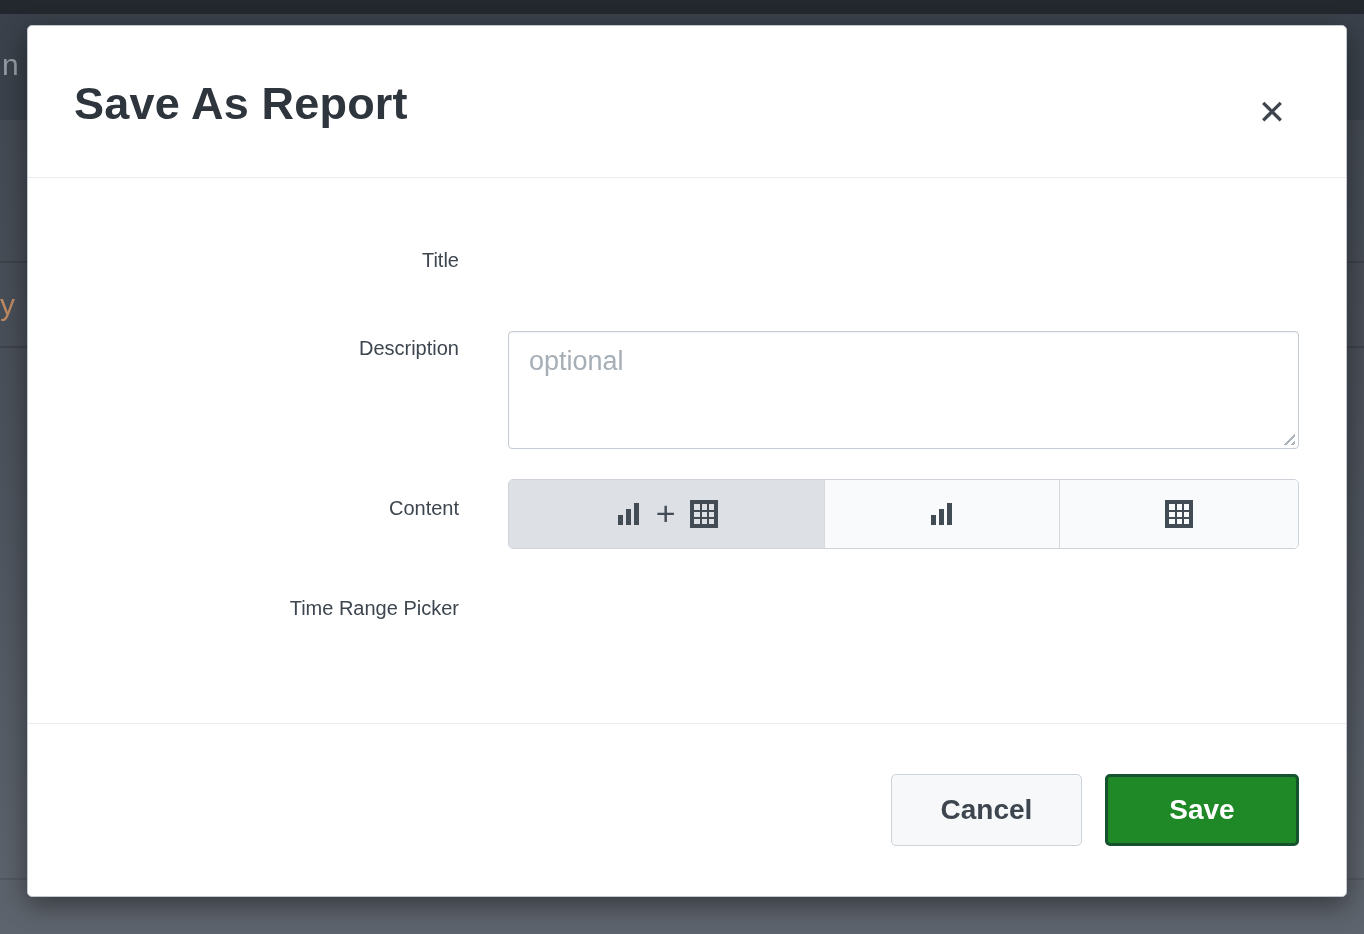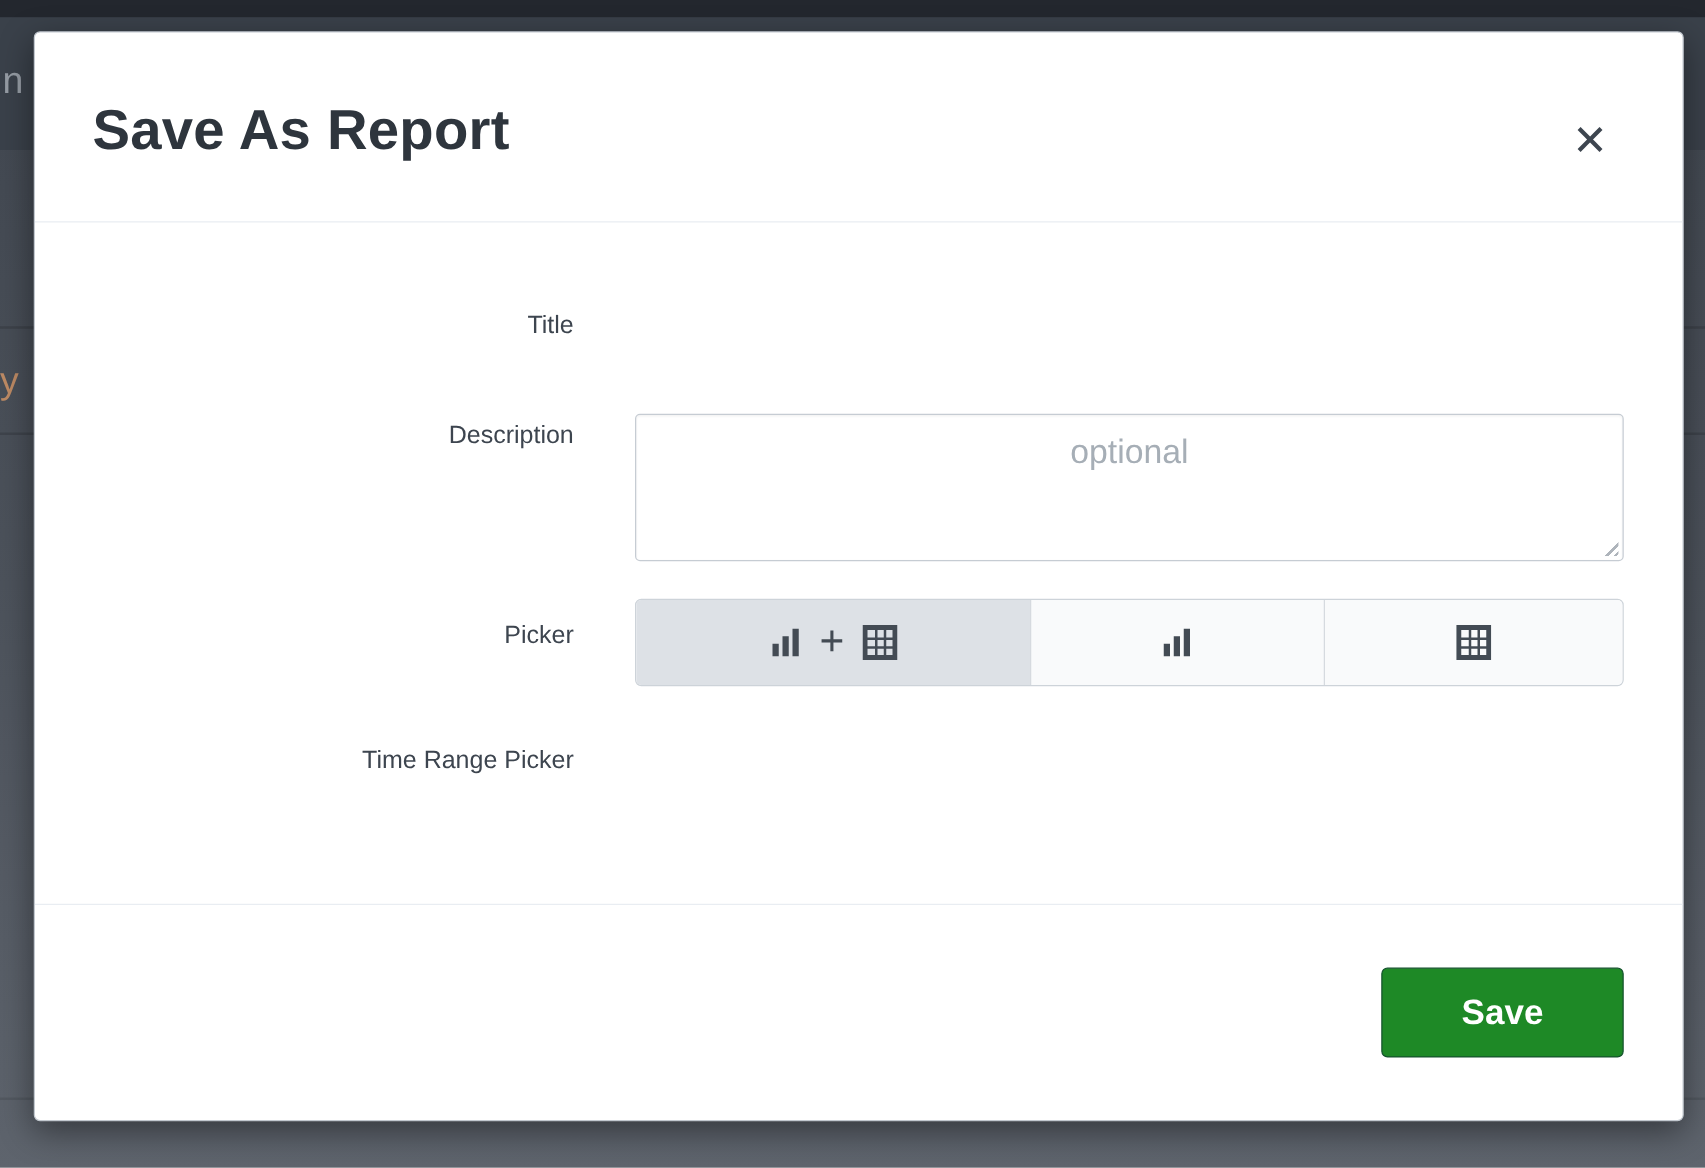--- a/index.html
+++ b/index.html
@@ -92,21 +92,21 @@
     width: 791px; height: 118px;
   }
   .desc-textarea {
     width: 100%; height: 100%;
     border: 1px solid #c6ccd3; border-radius: 4px;
     box-shadow: inset 0 1px 2px rgba(0,0,0,0.06);
     padding: 14px 20px;
     font-family: "Liberation Sans", sans-serif;
     font-size: 27px; color: #3d454f;
     background: #ffffff;
-    resize: none; outline: none; text-align: center;
+    resize: none; outline: none;
   }
   .desc-textarea::placeholder { color: #a6aeb6; }
   .resize-grip {
     position: absolute; right: 4px; bottom: 4px;
     width: 15px; height: 15px;
     background: repeating-linear-gradient(135deg, transparent 0 3px, #aeb4bb 3px 5px);
     clip-path: polygon(100% 0, 100% 100%, 0 100%);
     cursor: nwse-resize;
   }
 
@@ -154,21 +154,21 @@
   }
   .btn-cancel {
     left: 863px; width: 191px;
     background: #f6f8fa;
     border: 1px solid #ced3d9;
     color: #3d454f;
   }
   .btn-save {
     left: 1077px; width: 194px;
     background: #1e8926;
-    border: 1px solid #14532d;
+    border: 3px solid #14532d;
     color: #ffffff;
     align-items: center;
   }
 </style>
 </head>
 <body>
 
 <div class="backdrop">
   <div class="backdrop-topbar"></div>
   <div class="backdrop-appband"></div>
@@ -187,21 +187,21 @@
   </div>
 
   <div class="form-label lbl-title">Title</div>
 
   <div class="form-label lbl-description">Description</div>
   <div class="desc-wrap">
     <textarea class="desc-textarea" placeholder="optional" style=""></textarea>
     <div class="resize-grip"></div>
   </div>
 
-  <div class="form-label lbl-content">Picker</div>
+  <div class="form-label lbl-content">Content</div>
   <div class="segmented seg-content">
     <div class="segment selected">
       <svg class="icon-svg" width="26" height="26" viewBox="0 0 26 26">
         <rect x="2" y="14" width="5" height="10" fill="#434b54"></rect>
         <rect x="10" y="8" width="5" height="16" fill="#434b54"></rect>
         <rect x="18" y="2" width="5" height="22" fill="#434b54"></rect>
       </svg>
       <span class="plus-glyph">+</span>
       <svg class="icon-svg" width="28" height="28" viewBox="0 0 28 28">
         <rect x="2" y="2" width="24" height="24" fill="none" stroke="#434b54" stroke-width="4"></rect>
@@ -225,17 +225,20 @@
         <line x1="2" y1="18" x2="26" y2="18" stroke="#434b54" stroke-width="2"></line>
         <line x1="11" y1="2" x2="11" y2="26" stroke="#434b54" stroke-width="2"></line>
         <line x1="18" y1="2" x2="18" y2="26" stroke="#434b54" stroke-width="2"></line>
       </svg>
     </div>
   </div>
 
   <div class="form-label lbl-trp">Time Range Picker</div>
 
   <div class="modal-footer-line"></div>
+  <div class="btn btn-cancel">
+    <span>Cancel</span>
+  </div>
   <div class="btn btn-save">
     <span>Save</span>
   </div>
 
 </div>
 
 </body></html>

